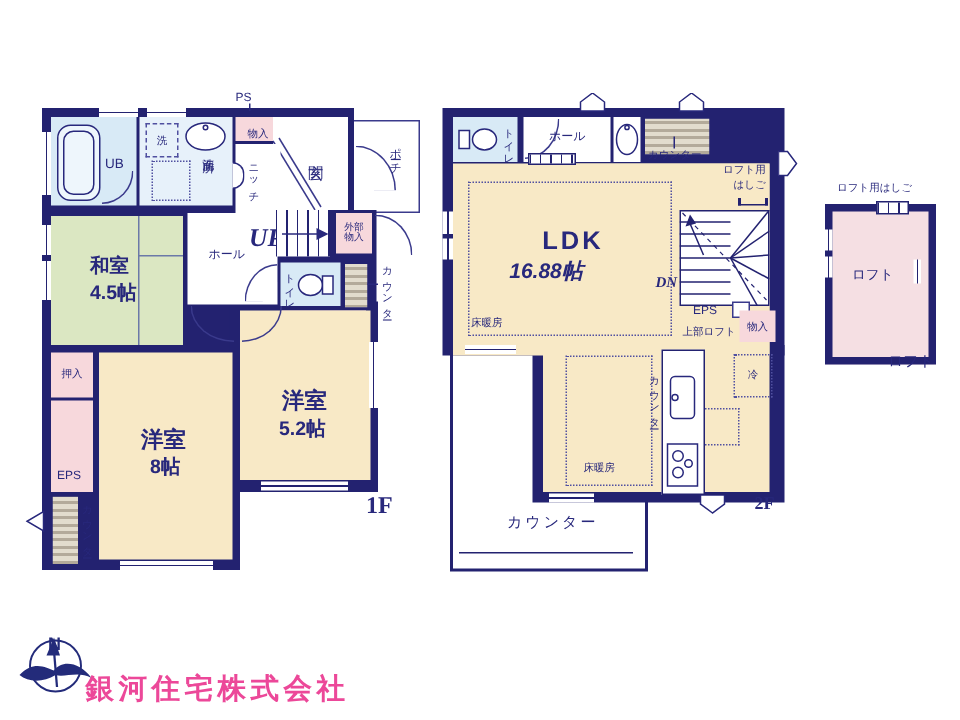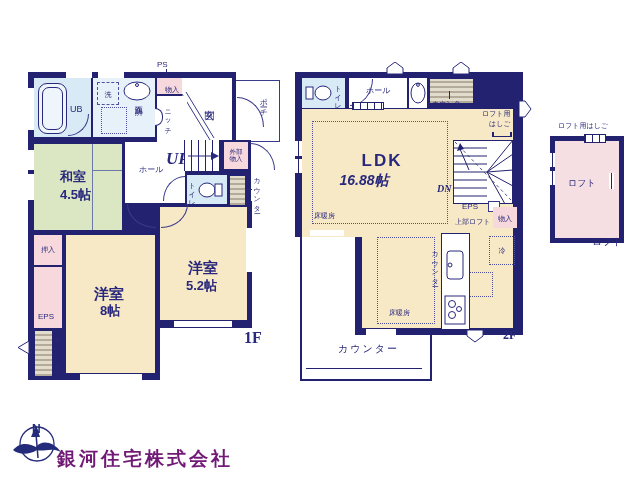--- a/index.html
+++ b/index.html
@@ -21,21 +21,21 @@
   .dotted{position:absolute;border:1px dotted #5050a0;}
   .winh{position:absolute;background:linear-gradient(to bottom,#fff 0 44%,#232270 44% 58%,#fff 58% 100%);}
   .winv{position:absolute;background:linear-gradient(to right,#fff 0 44%,#232270 44% 58%,#fff 58% 100%);}
   .arc{position:absolute;background:transparent;}
   .thinbox{position:absolute;border:1px solid #3a3a8c;background:#fff;}
   .serifit{font-family:"Liberation Serif","DejaVu Serif",serif;font-style:italic;font-weight:bold;}
   .seriff{font-family:"Liberation Serif","DejaVu Serif",serif;font-weight:bold;}
   .treads{position:absolute;background-color:#fff;
           background-image:repeating-linear-gradient(90deg,#232270 0 1px,transparent 1px 7px);}
   .stepmark{position:absolute;background-image:repeating-linear-gradient(90deg,#232270 0 1px,#fff 1px 7px);background-color:#fff;}
-  .company{position:absolute;font-weight:bold;color:#701a75;letter-spacing:3px;font-size:19px;}
+  .company{position:absolute;font-weight:bold;color:#ec4899;letter-spacing:3px;font-size:19px;}
 </style>
 </head>
 <body>
 
 <div id="stage">
 
   <div>
 
     <div class="thinbox" style="left:233px;top:80px;width:45px;height:60px;"></div>
     <div class="arc" style="left:237px;top:97px;width:26px;height:29px;border-top:1px solid #3a3a8c;border-right:1px solid #3a3a8c;border-radius:0 100% 0 0;"></div>

